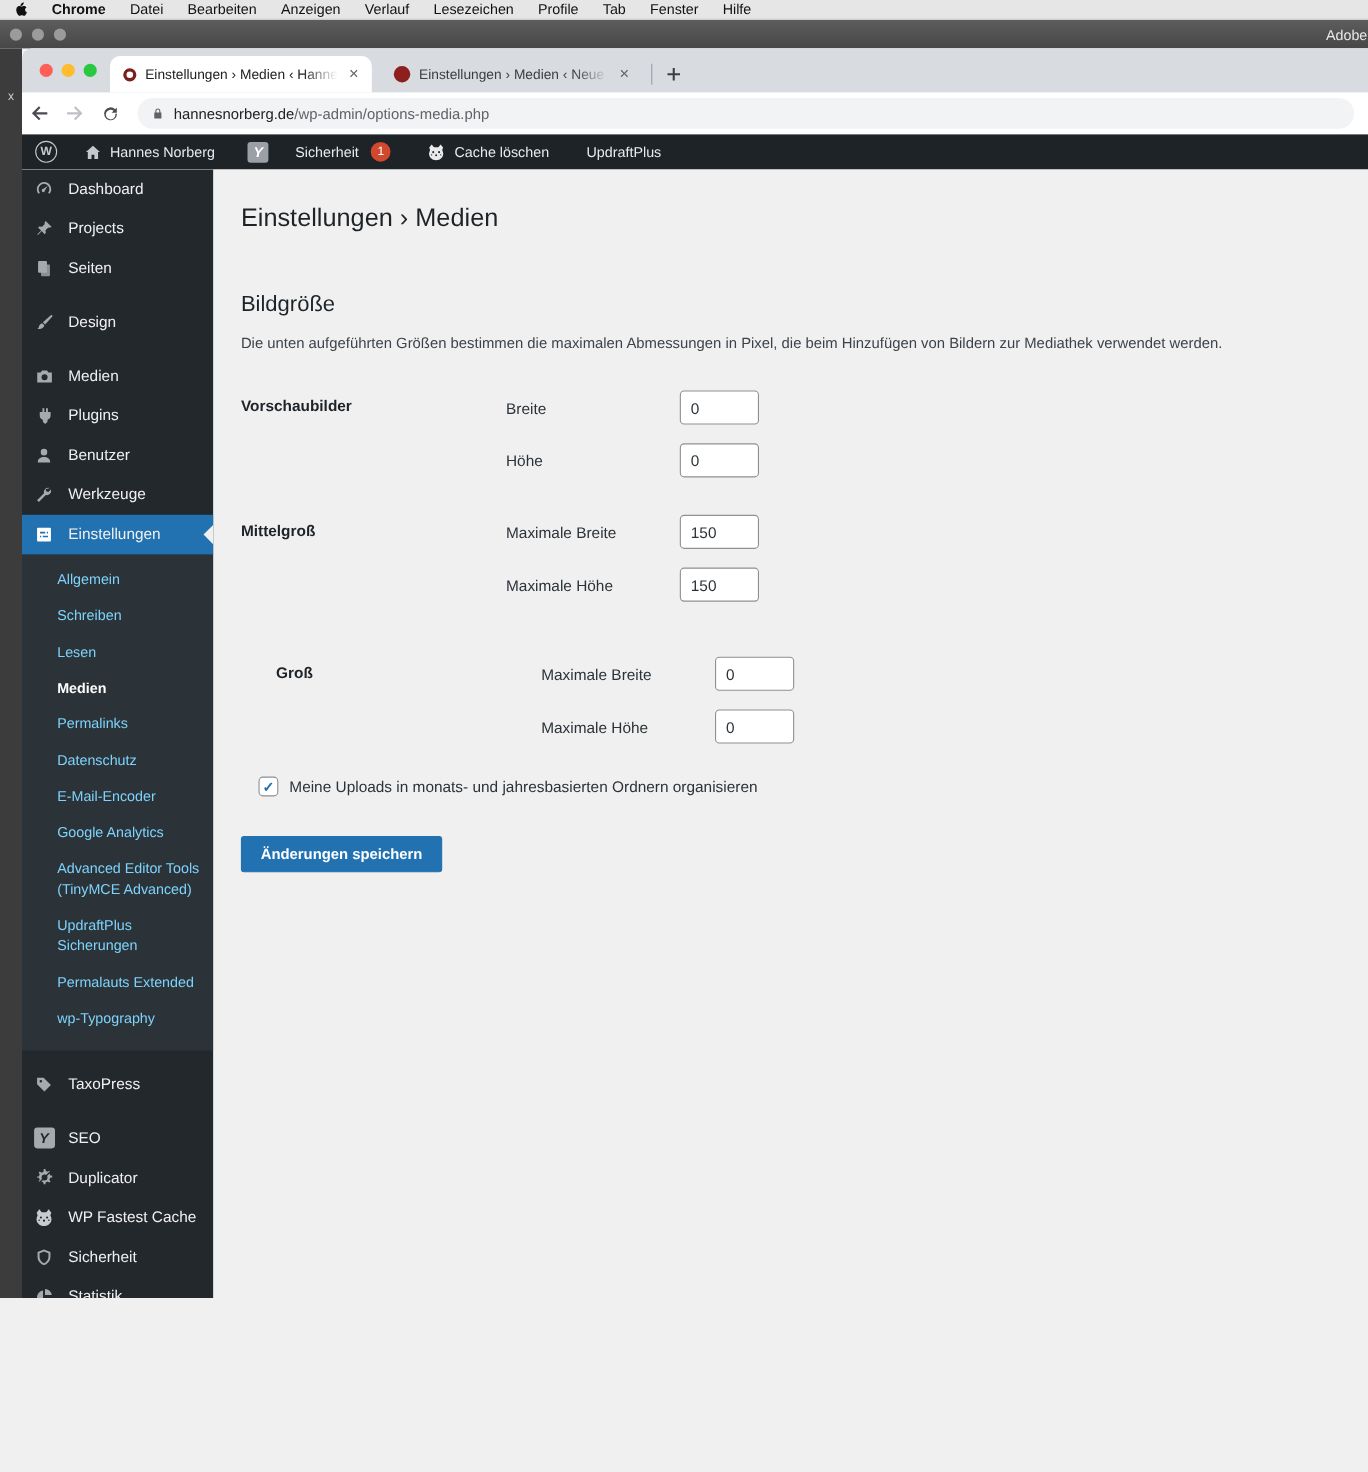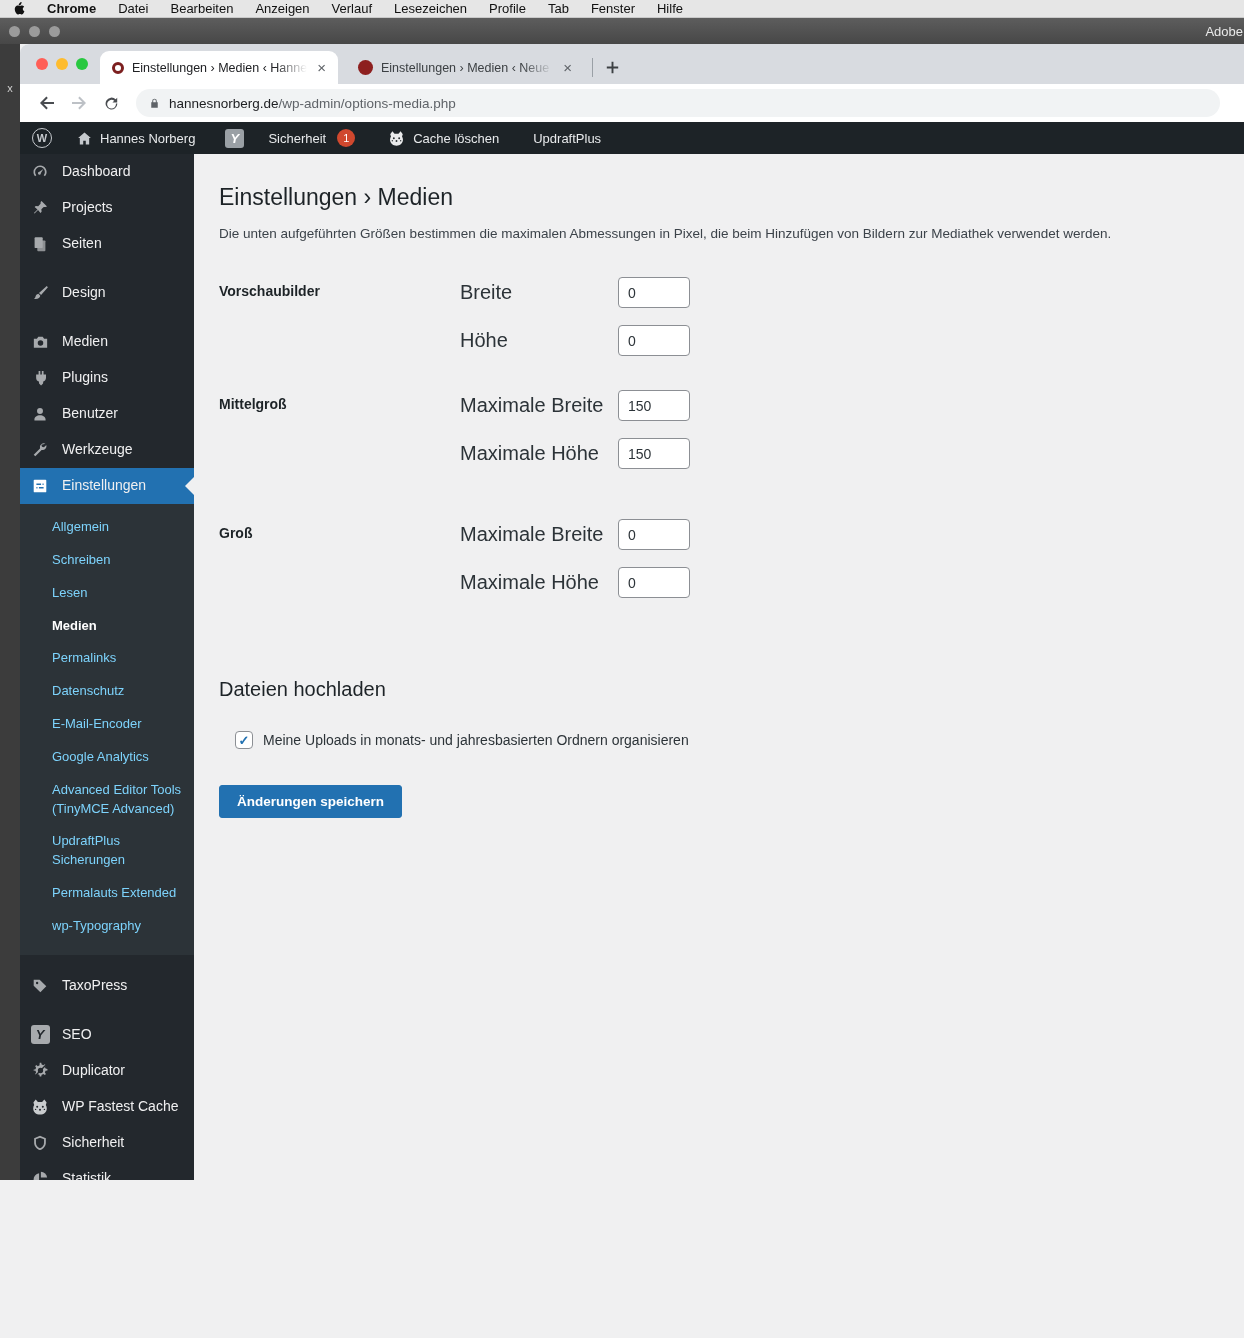--- a/index.html
+++ b/index.html
@@ -43,21 +43,21 @@
   .tab.active { background:#fff; border-radius:9px 9px 0 0; width:238px; margin-left:80px; color:#202124; }
   .tab.inactive { width:238px; margin-left:8px; }
   .tab .fav-ring { width:12px; height:12px; border-radius:50%; border:3px solid #7c1f1f; flex:0 0 auto; }
   .tab .fav-dot { width:15px; height:15px; border-radius:50%; background:#8d1f1f; flex:0 0 auto; }
   .tab .tab-title { flex:1; white-space:nowrap; overflow:hidden;
      -webkit-mask-image:linear-gradient(90deg,#000 82%,transparent); mask-image:linear-gradient(90deg,#000 82%,transparent); }
   .tab .tab-close { font-size:15px; color:#5f6368; line-height:1; padding:0 2px; }
   .tab-divider { width:1px; height:19px; background:#9aa0a6; margin:0 6px 7px 8px; }
   .newtab-btn { width:26px; height:26px; margin-bottom:4px; display:flex; align-items:center; justify-content:center; color:#3c4043; }
 
-  .toolbar { height:38px; background:#fff; display:flex; align-items:center; padding:0 14px; gap:6px; flex:0 0 auto; }
+  .toolbar { height:38px; background:#fff; display:flex; align-items:center; padding:0 3px; gap:6px; flex:0 0 auto; }
   .nav-ico { width:26px; height:26px; display:flex; align-items:center; justify-content:center; }
   .omnibox { flex:1; height:28px; background:#f1f3f4; border-radius:15px; margin-left:6px; margin-right:10px;
     display:flex; align-items:center; padding:0 12px; gap:8px; font-size:13.5px; }
   .omnibox .u-domain { color:#202124; }
   .omnibox .u-path { color:#5f6368; }
 
   
   .wp-page { flex:1; display:flex; flex-direction:column; overflow:hidden; }
   .adminbar { height:32px; background:#1d2327; color:#e8eaec; display:flex; align-items:center;
     font-size:13px; flex:0 0 auto; gap:0; }
@@ -89,26 +89,26 @@
 
   .content { flex:1; background:#f0f0f1; color:#1d2327; padding:30px 36px 0 25px; overflow:hidden; }
   .page-title { font-size:23px; font-weight:400; color:#1d2327; }
   .section-h { font-size:20px; font-weight:500; color:#1d2327; }
   .section-h.first { margin-top:55px; }
   .desc { margin-top:15px; font-size:13.5px; color:#3c434a; }
 
   .form-rows { margin-top:36px; }
   .form-row { display:flex; }
   .form-row.r2 { margin-top:34px;justify-content:space-between; }
-  .form-row.r3 { margin-top:50px; }
+  .form-row.r3 { margin-top:50px;margin-left:32px; }
   .row-label { width:241px; flex:0 0 auto; font-size:14px; font-weight:bold; padding-top:6px; }
   .row-fields { flex:1; }
   .field { display:flex; align-items:center; }
   .field + .field { margin-top:17px; }
-  .field label { width:158px; flex:0 0 auto; font-size:20px; color:#2c3338; }
+  .field label { width:158px; flex:0 0 auto; font-size:14px; color:#2c3338; }
   .num-input { width:72px; height:31px; border:1px solid #8c8f94; border-radius:4px; background:#fff;
     font-family:"Liberation Sans",sans-serif; font-size:14px; color:#2c3338; padding:0 0 0 9px; }
   .check-line { display:flex; align-items:center; gap:10px; margin-top:16px; font-size:14px; color:#2c3338; }
   .wp-checkbox { width:18px; height:18px; border:1px solid #8c8f94; border-radius:4px; background:#fff; flex:0 0 auto;
     display:inline-flex; align-items:center; justify-content:center; font-size:13px; font-weight:bold; color:#2271b1; }
   .wp-checkbox[data-checked="true"]::after { content:"✓"; }
 
   .section2 { margin-top:80px; }
   .upload-check { margin-top:30px; margin-left:16px; }
   .save-btn { margin-top:36px; display:inline-block; background:#2271b1; border:1px solid #2271b1; color:#fff;
@@ -400,20 +400,21 @@
                   <path fill-rule="evenodd" d="M9.2 1.8h1.6l.4 2a6.3 6.3 0 011.7.7l1.7-1.1 1.1 1.1-1.1 1.7c.3.5.6 1.1.7 1.7l2 .4v1.6l-2 .4a6.3 6.3 0 01-.7 1.7l1.1 1.7-1.1 1.1-1.7-1.1a6.3 6.3 0 01-1.7.7l-.4 2H9.2l-.4-2a6.3 6.3 0 01-1.7-.7l-1.7 1.1-1.1-1.1 1.1-1.7a6.3 6.3 0 01-.7-1.7l-2-.4V9.2l2-.4c.1-.6.4-1.2.7-1.7L4.4 5.4l1.1-1.1 1.7 1.1c.5-.3 1.1-.6 1.7-.7zM10 7.2a2.8 2.8 0 100 5.6 2.8 2.8 0 000-5.6z"></path>
                 </svg>
               </span>
             <span class="mi-label">Lay Options</span>
           </div>
         </aside>
 
         <main class="content">
           <h1 class="page-title">Einstellungen › Medien</h1>
 
+          <h2 class="section-h first">Bildgröße</h2>
           <p class="desc">Die unten aufgeführten Größen bestimmen die maximalen Abmessungen in Pixel, die beim Hinzufügen von Bildern zur Mediathek verwendet werden.</p>
 
           <div class="form-rows">
 
             <div class="form-row">
               <div class="row-label">Vorschaubilder</div>
               <div class="row-fields">
                 <div class="field">
                   <label>Breite</label>
                   <input class="num-input" type="text" value="0" style="">
@@ -447,21 +448,20 @@
                   <input class="num-input" type="text" value="0" style="">
                 </div>
                 <div class="field">
                   <label>Maximale Höhe</label>
                   <input class="num-input" type="text" value="0" style="">
                 </div>
               </div>
             </div>
           </div>
 
-          <h2 class="section-h section2">Dateien hochladen</h2>
           <div class="check-line upload-check">
             <span class="wp-checkbox" data-checked="true"></span>
             <span>Meine Uploads in monats- und jahresbasierten Ordnern organisieren</span>
           </div>
 
           <button class="save-btn">Änderungen speichern</button>
         </main>
 
       </div>
     </div>

